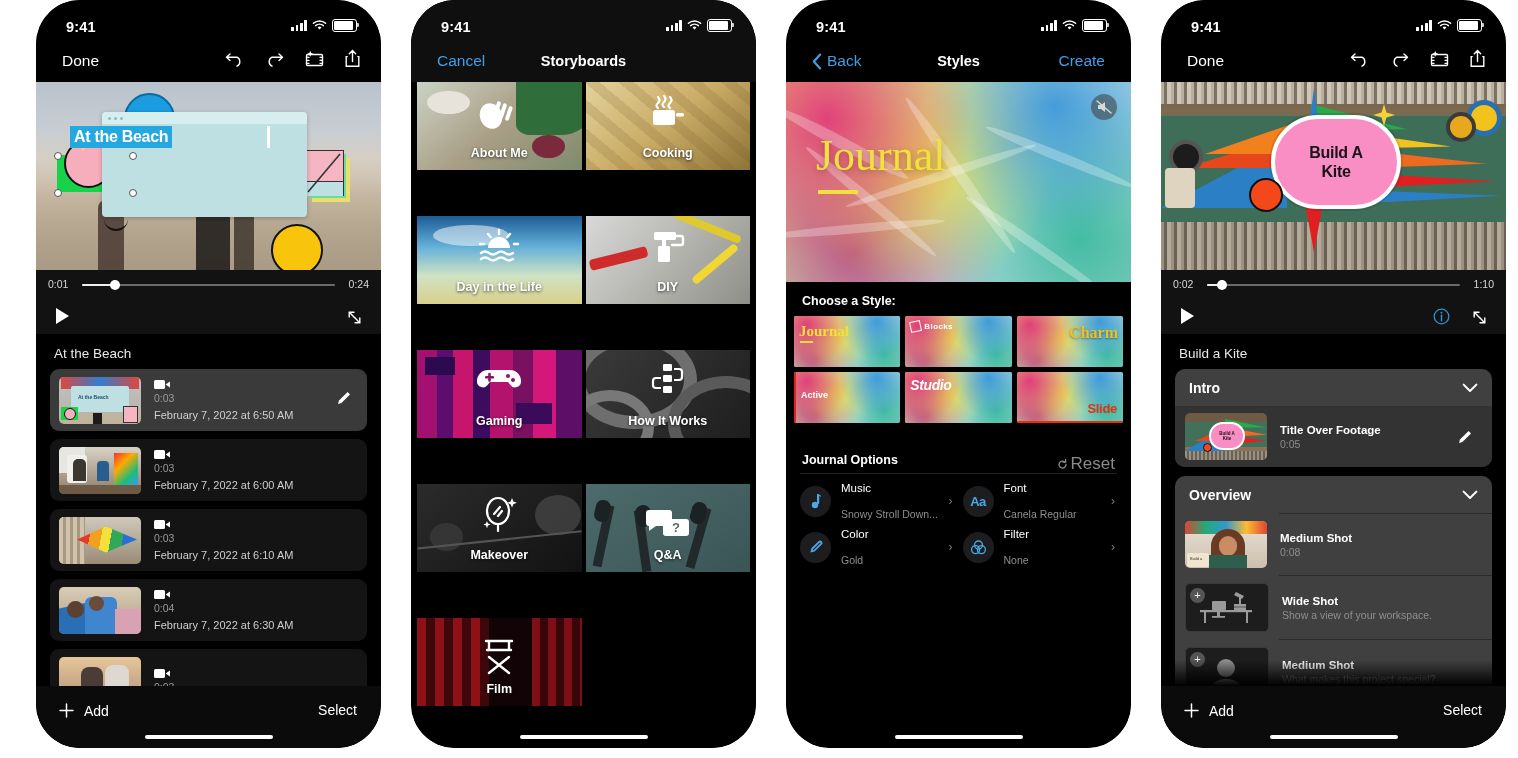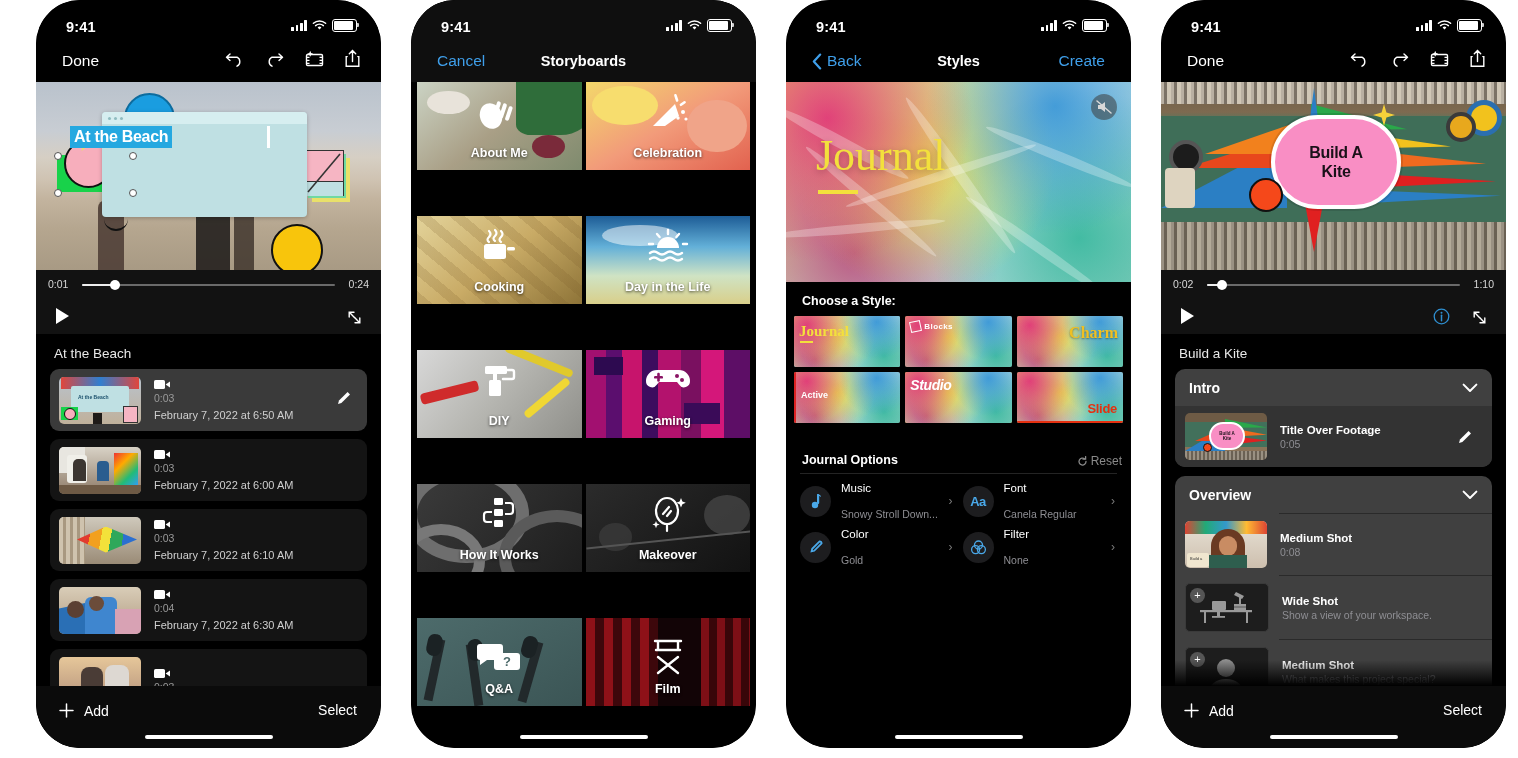--- a/index.html
+++ b/index.html
@@ -136,21 +136,21 @@
   .stylecell.active{outline:2px solid #5ec8e8;outline-offset:-2px;}
   .stylecell.studio{outline:2px solid #e8a33a;outline-offset:-2px;}
   .stylecell .sname{position:absolute;font-weight:bold;}
   .optrow{display:grid;grid-template-columns:1fr 1fr;gap:0 8px;padding:4px 14px;}
   .opt{display:flex;align-items:center;height:46px;position:relative;}
   .optico{width:31px;height:31px;border-radius:50%;background:#1d1d1f;display:flex;align-items:center;justify-content:center;flex:0 0 auto;}
   .opttx{margin-left:10px;}
   .opttx .a{color:#fff;font-size:11.5px;font-weight:normal;}
   .opttx .b{color:#8e8e93;font-size:10.5px;margin-top:14px;}
   .chev{position:absolute;right:2px;top:16px;color:#7a7a7a;font-size:12px;}
-  .reset{position:absolute;right:9px;color:#8a8a8a;font-size:12px;}
+  .reset{position:absolute;right:16px;color:#8a8a8a;font-size:17px;}
 
   
   .grp{margin:0 14px 9px;background:#404040;border-radius:10px;overflow:hidden;}
   .grp-h{display:flex;align-items:center;justify-content:space-between;padding:11px 14px 10px;}
   .grp-h .t{color:#fff;font-size:14px;font-weight:bold;}
   .shot{display:flex;align-items:center;padding:7px 10px;position:relative;}
   .shot.sel{background:#333;}
   .shot .th{width:82px;height:47px;border-radius:5px;overflow:hidden;position:relative;flex:0 0 auto;background:#2a2a2a;}
   .shot .th.ph{border:1px solid #3a3a3a;background:#1d1d1d;}
   .shot .meta{margin-left:13px;flex:1;}
@@ -395,37 +395,20 @@
             <ellipse cx="16" cy="24" rx="11" ry="13" transform="rotate(-20 16 24)"></ellipse>
             <rect x="20" y="9" width="4" height="16" rx="2" transform="rotate(18 22 17)"></rect>
             <rect x="26" y="11" width="4" height="16" rx="2" transform="rotate(18 28 19)"></rect>
             <rect x="32" y="14" width="4" height="15" rx="2" transform="rotate(18 34 21)"></rect>
           </g>
               </svg>
         </div>
         <div class="lbl">About Me</div>
       </div>
 
-      <div class="sbcell" style="background:linear-gradient(150deg,#f3d86a,#f29b7a,#e2624f)">
-        <div style="position:absolute;left:4%;top:4%;width:40%;height:45%;border-radius:50%;background:#f7dd6e"></div>
-        <div style="position:absolute;left:62%;top:20%;width:36%;height:60%;border-radius:50%;background:#f0a489"></div>
-        <div class="ico">
-          <svg width="46" height="40" viewBox="0 0 46 40">
-                <g fill="#fff">
-            <path d="M8 34 L30 12 L34 24 L20 34z"></path>
-            <rect x="30" y="2" width="2.6" height="8" rx="1.3" transform="rotate(-18 31 6)"></rect>
-            <rect x="37" y="8" width="2.6" height="7" rx="1.3" transform="rotate(55 38 11)"></rect>
-            <circle cx="38" cy="20" r="2"></circle>
-                  <circle cx="33" cy="26" r="1.7"></circle>
-                  <circle cx="41" cy="27" r="1.6"></circle>
-          </g>
-              </svg>
-        </div>
-        <div class="lbl">Celebration</div>
-      </div>
 
       <div class="sbcell" style="background:linear-gradient(140deg,#e3d39a,#c9ab66,#8e7438)">
         <div style="position:absolute;inset:0;background:repeating-linear-gradient(40deg,rgba(120,90,40,.18) 0 10px,rgba(0,0,0,0) 10px 22px)"></div>
         <div class="ico">
           <svg width="44" height="40" viewBox="0 0 44 40">
                 <g fill="#fff">
             <rect x="7" y="18" width="22" height="15" rx="2.5"></rect>
             <rect x="30" y="21" width="8" height="3.4" rx="1.5"></rect>
             <path d="M12 5 q3 3 0 6 q-3 3 0 5" stroke="#fff" stroke-width="2.2" fill="none" stroke-linecap="round"></path>
             <path d="M18 4 q3 3 0 6 q-3 3 0 5" stroke="#fff" stroke-width="2.2" fill="none" stroke-linecap="round"></path>

